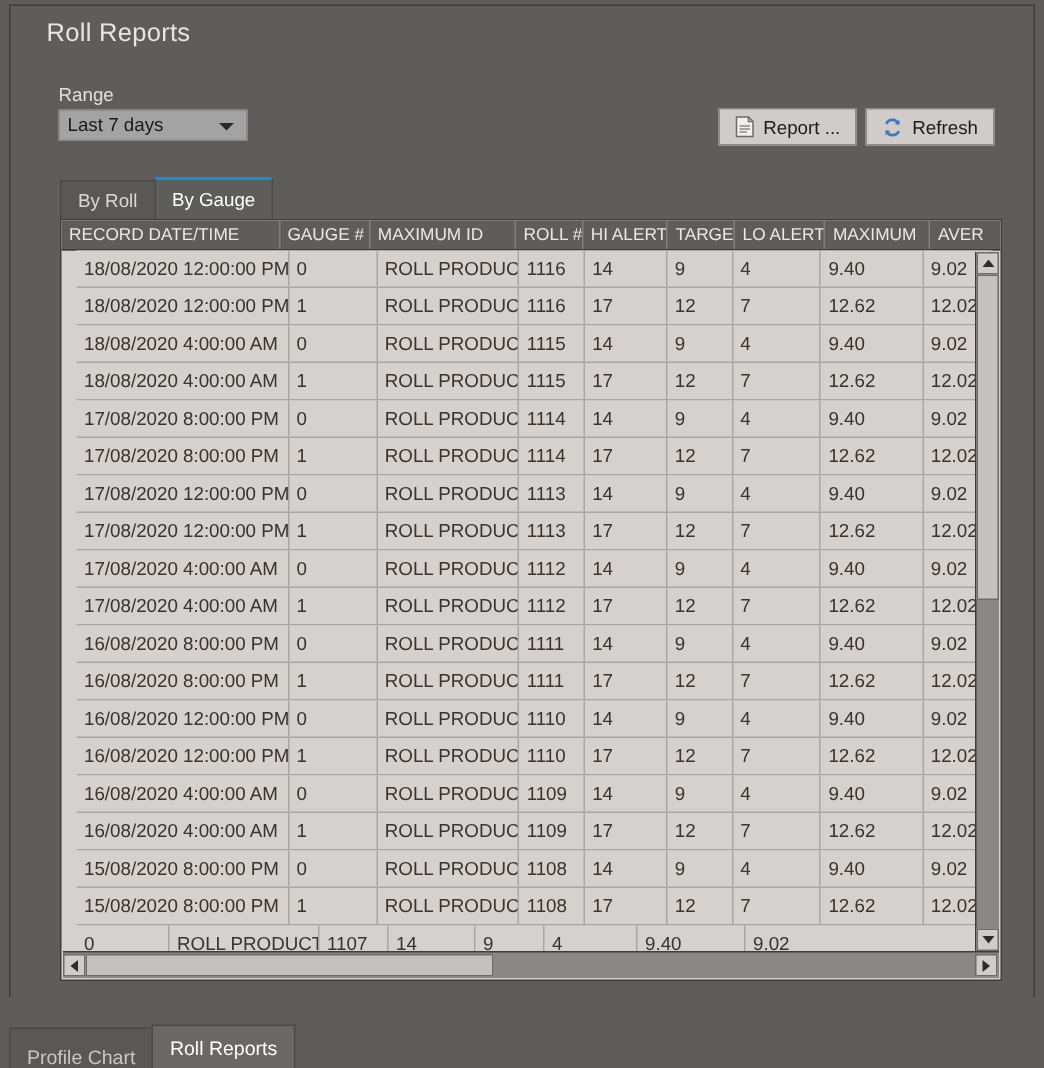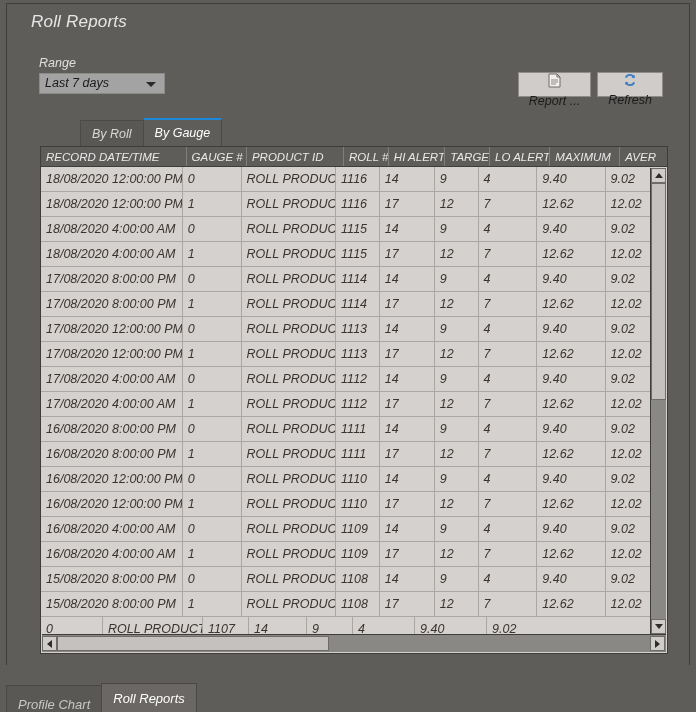--- a/index.html
+++ b/index.html
@@ -15,21 +15,20 @@
     -webkit-font-smoothing: antialiased;
   }
 
   
   #window {
     position: absolute;
     left: 0; top: 0;
     width: 686px; height: 712px;
     background: #5f5d5a;
     box-sizing: border-box;
-    font-style: italic;
   }
   #content-panel {
     position: absolute;
     left: 6px; top: 3px;
     width: 684px; height: 662px;
     background: #5f5d5a;
     border-left: 1px solid #3f3d3b;
     border-right: 1px solid #3f3d3b;
     border-top: 1px solid #3f3d3b;
     box-sizing: border-box;
@@ -87,21 +86,20 @@
   .tb-btn {
     height: 25px;
     background: #cfccc9;
     border: 1px solid #8e8c89;
     box-sizing: border-box;
     display: flex;
     align-items: center;
     padding: 0 10px;
     gap: 6px;
     cursor: default;
-    flex-direction: column;
   }
   .tb-btn .lbl {
     font-size: 12.5px;
     color: #1c1c1c;
     white-space: nowrap;
   }
   .tb-icon { display: flex; align-items: center; }
 
   
   #inner-tabs {
@@ -113,21 +111,20 @@
   }
   .itab {
     height: 26px;
     padding: 0 11px;
     display: flex;
     align-items: center;
     box-sizing: border-box;
     font-size: 12.5px;
     cursor: default;
     position: relative;
-    margin-left: 40px;
   }
   .itab.inactive {
     color: #d9d9d9;
     background: #5a5855;
     border: 1px solid #4c4a48;
     border-bottom: none;
   }
   .itab.active {
     color: #ffffff;
     background: #5f5d5a;
@@ -164,21 +161,21 @@
     align-items: center;
     padding-left: 5px;
     box-sizing: border-box;
     border-right: 1px solid #817f7c;
     white-space: nowrap;
     overflow: hidden;
     cursor: default;
   }
   #grid-body {
     position: absolute;
-    left: 0; top: 20px;
+    left: 10px; top: 20px;
     width: 610px;
     height: 467px;
     overflow: hidden;
     background: #d4d1ce;
   }
   .row {
     display: flex;
     height: 25px;
     box-sizing: border-box;
     border-bottom: 1px solid #a9a6a3;
@@ -365,21 +362,21 @@
       <div class="itab active">
         <span>By Gauge</span>
       </div>
     </div>
 
     <div id="grid">
 
       <div id="grid-head">
         <div class="hc c0">RECORD DATE/TIME</div>
         <div class="hc c1">GAUGE #</div>
-        <div class="hc c2">PRODUCT ID</div>
+        <div class="hc c2">MAXIMUM ID</div>
         <div class="hc c3">ROLL #</div>
         <div class="hc c4">HI ALERT</div>
         <div class="hc c5">TARGET</div>
         <div class="hc c6">LO ALERT</div>
         <div class="hc c7">MAXIMUM</div>
         <div class="hc c8">AVER</div>
       </div>
 
       <div id="grid-body">
           <div class="row">

